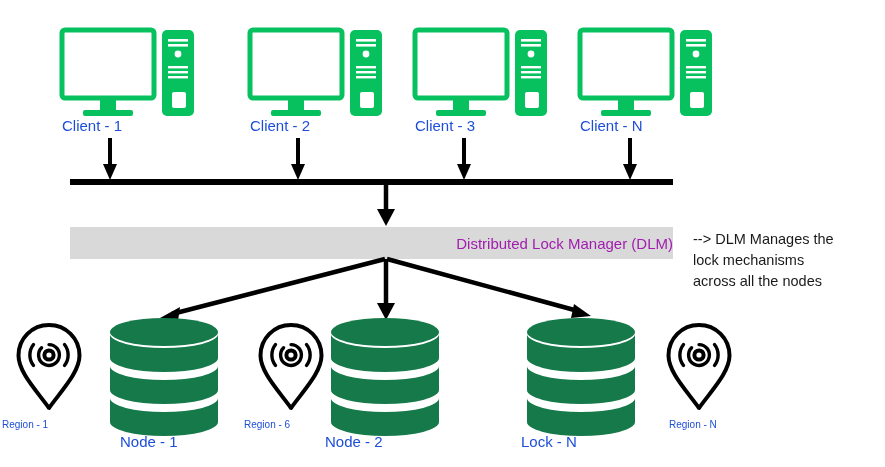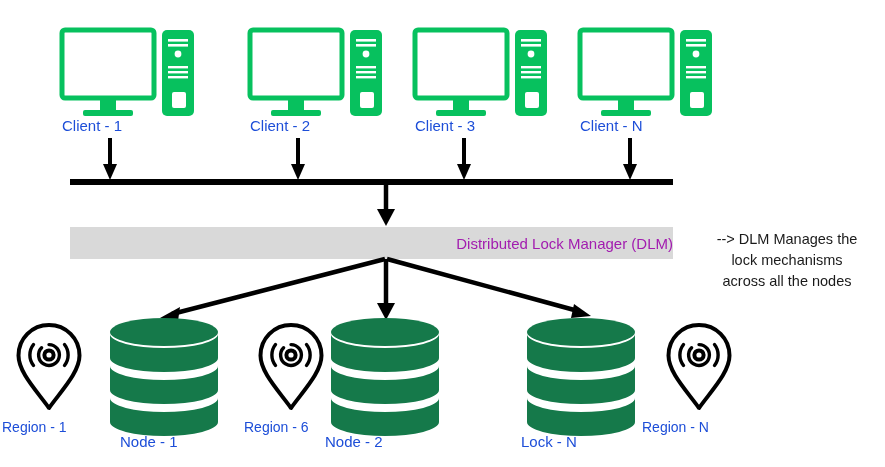--- a/index.html
+++ b/index.html
@@ -13,28 +13,28 @@
   .lbl{
     position:absolute;
     font-family:"Liberation Sans","DejaVu Sans",sans-serif;
     color:#1d4ed8;
     white-space:nowrap;
     text-align:left;
     line-height:1.0;
   }
   .client-lbl{font-size:15px;}
   .node-lbl{font-size:15px;}
-  .region-lbl{font-size:14px;}
+  .region-lbl{font-size:10px;}
   .dlm-lbl{
     position:absolute;font-size:15px;color:#a21caf;
     text-align:right;white-space:nowrap;
   }
   .note{
     position:absolute;font-size:14.5px;color:#1a1a1a;
-    text-align:center;line-height:1.45;
+    line-height:1.45;
   }
 </style>
 </head>
 <body>
 
 <div id="stage">
 
   <svg class="layer" viewBox="0 0 885 467">
     <defs>
 
@@ -145,15 +145,15 @@
     <div>lock mechanisms</div>
     <div>across all the nodes</div>
   </div>
 
   <div class="lbl node-lbl" style="left:120px; top:434px; width:120px;">Node - 1</div>
   <div class="lbl node-lbl" style="left:325px; top:434px; width:120px;">Node - 2</div>
   <div class="lbl node-lbl" style="left:521px; top:434px; width:120px;">Lock - N</div>
 
   <div class="lbl region-lbl" style="left:2px;   top:420px; width:96px;">Region - 1</div>
   <div class="lbl region-lbl" style="left:244px; top:420px; width:96px;">Region - 6</div>
-  <div class="lbl region-lbl" style="left:642px; top:420px; width:96px;">Region - N</div>
+  <div class="lbl region-lbl" style="left:669px; top:420px; width:96px;">Region - N</div>
 
 </div>
 
 </body></html>

